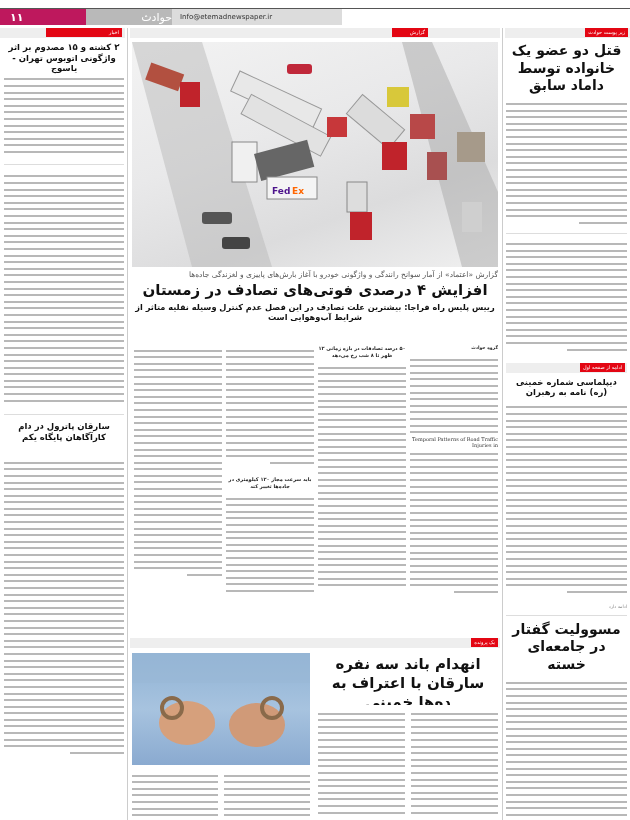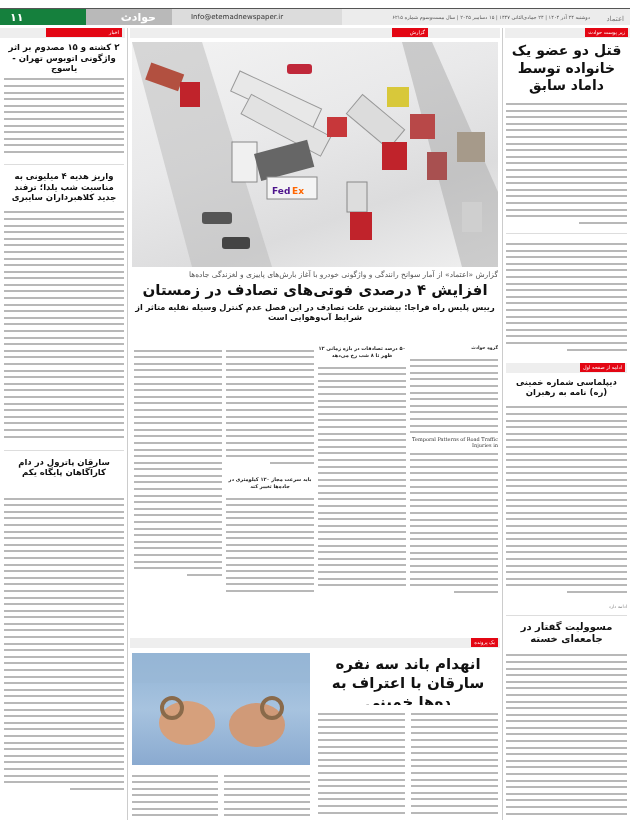--- a/index.html
+++ b/index.html
@@ -1,20 +1,20 @@
 <!DOCTYPE html>
 <html><head>
 <meta charset="utf-8">
 <style>
 *{box-sizing:border-box;margin:0;padding:0}
 body{width:630px;height:820px;background:#fff;font-family:"DejaVu Sans",sans-serif;overflow:hidden;position:relative;color:#222}
 .hdr{position:absolute;top:8px;left:0;width:630px;height:17px;display:flex;border-top:1px solid #555}
-.pg{width:86px;background:#15803d;color:#fff;font-size:11px;font-weight:bold;padding-left:10px;line-height:17px}
-.sec{width:86px;background:#b9b9b9;color:#fff;font-size:11px;font-weight:bold;text-align:right;padding-right:16px;line-height:17px}
-.mail{width:170px;background:#dcdcdc;font-size:7px;line-height:17px;padding-left:19px;color:#333}
+.pg{width:86px;background:#be185d;color:#fff;font-size:11px;font-weight:bold;padding-left:10px;line-height:17px}
+.sec{width:86px;background:#b9b9b9;color:#fff;font-size:11px;font-weight:normal;text-align:right;padding-right:0;line-height:17px}
+.mail{width:170px;background:#dcdcdc;font-size:7px;line-height:17px;padding-left:8px;color:#333}
 .date{flex:1;background:#ececec;font-size:5px;line-height:17px;text-align:right;padding-right:40px;color:#555;direction:rtl}
 .logo{position:absolute;right:6px;top:2px;font-size:7px;color:#777}
 .tagrow{position:absolute;top:28px;height:10px;background:#eee}
 .tag{position:absolute;top:0;height:9px;background:#e30613;color:#fff;font-size:5px;line-height:9px;padding:0 3px;direction:rtl}
 .col{position:absolute;direction:rtl;overflow:hidden}
 .h{font-weight:bold;text-align:center;color:#111;line-height:1.25}
 .lines div{height:2px;background:#b8b8b8;margin:4.6px 0}
 .vr{position:absolute;width:1px;background:#ccc}
 .photo{position:absolute;overflow:hidden}
 .snow{background:linear-gradient(160deg,#f3f3f3 0%,#e9e9ea 40%,#dcdcdd 70%,#f0f0f0 100%)}
@@ -23,24 +23,20 @@
 .big{font-size:15px;font-weight:bold;text-align:center;color:#111;direction:rtl}
 .sub{font-size:8.2px;font-weight:bold;text-align:center;color:#111;direction:rtl}
 </style>
 </head>
 <body>
 
 <div class="hdr">
   <div class="pg">۱۱</div>
   <div class="sec">حوادث</div>
   <div class="mail">Info@etemadnewspaper.ir</div>
-  <div class="date" style="position:relative">
-    <span>دوشنبه ۲۴ آذر ۱۴۰۴ | ۲۴ جمادی‌الثانی ۱۴۴۷ | ۱۵ دسامبر ۲۰۲۵ | سال بیست‌وسوم شماره ۶۲۱۵</span>
-    <span class="logo">اعتماد</span>
-  </div>
 </div>
 
 <div class="tagrow" style="left:0;width:125px">
   <span class="tag" style="left:46px;width:76px">اخبار</span>
 </div>
 <div class="tagrow" style="left:130px;width:370px">
   <span class="tag" style="left:262px;width:36px">گزارش</span>
 </div>
 <div class="tagrow" style="left:505px;width:125px">
   <span class="tag" style="right:2px">زیر پوست حوادث</span>
@@ -59,21 +55,20 @@
       <div></div>
       <div></div>
       <div></div>
       <div></div>
       <div></div>
       <div></div>
       <div></div>
       <div></div>
     </div>
   <div style="border-top:1px solid #ddd;margin:8px 0 6px"></div>
-  <div class="h" style="font-size:8.5px;margin-bottom:4px">واریز هدیه ۴ میلیونی به مناسبت شب یلدا؛ ترفند جدید کلاهبرداران سایبری</div>
   <div class="lines" style="height:235px;overflow:hidden">
       <div></div>
       <div></div>
       <div></div>
       <div></div>
       <div></div>
       <div></div>
       <div></div>
       <div></div>
       <div></div>
@@ -498,21 +493,21 @@
       <div></div>
       <div></div>
       <div></div>
       <div></div>
       <div></div>
       <div></div>
       <div style="width:50%"></div>
     </div>
   <div style="font-size:4.5px;color:#888;margin-top:2px">ادامه دارد</div>
   <div style="border-top:1px solid #ddd;margin:6px 0 5px"></div>
-  <div class="h" style="font-size:10px;margin-bottom:4px">مسوولیت گفتار در جامعه‌ای خسته</div>
+  <div class="h" style="font-size:14px;margin-bottom:4px">مسوولیت گفتار در جامعه‌ای خسته</div>
   <div class="lines" style="height:200px;overflow:hidden">
       <div></div>
       <div></div>
       <div></div>
       <div></div>
       <div></div>
       <div></div>
       <div></div>
       <div></div>
       <div></div>

